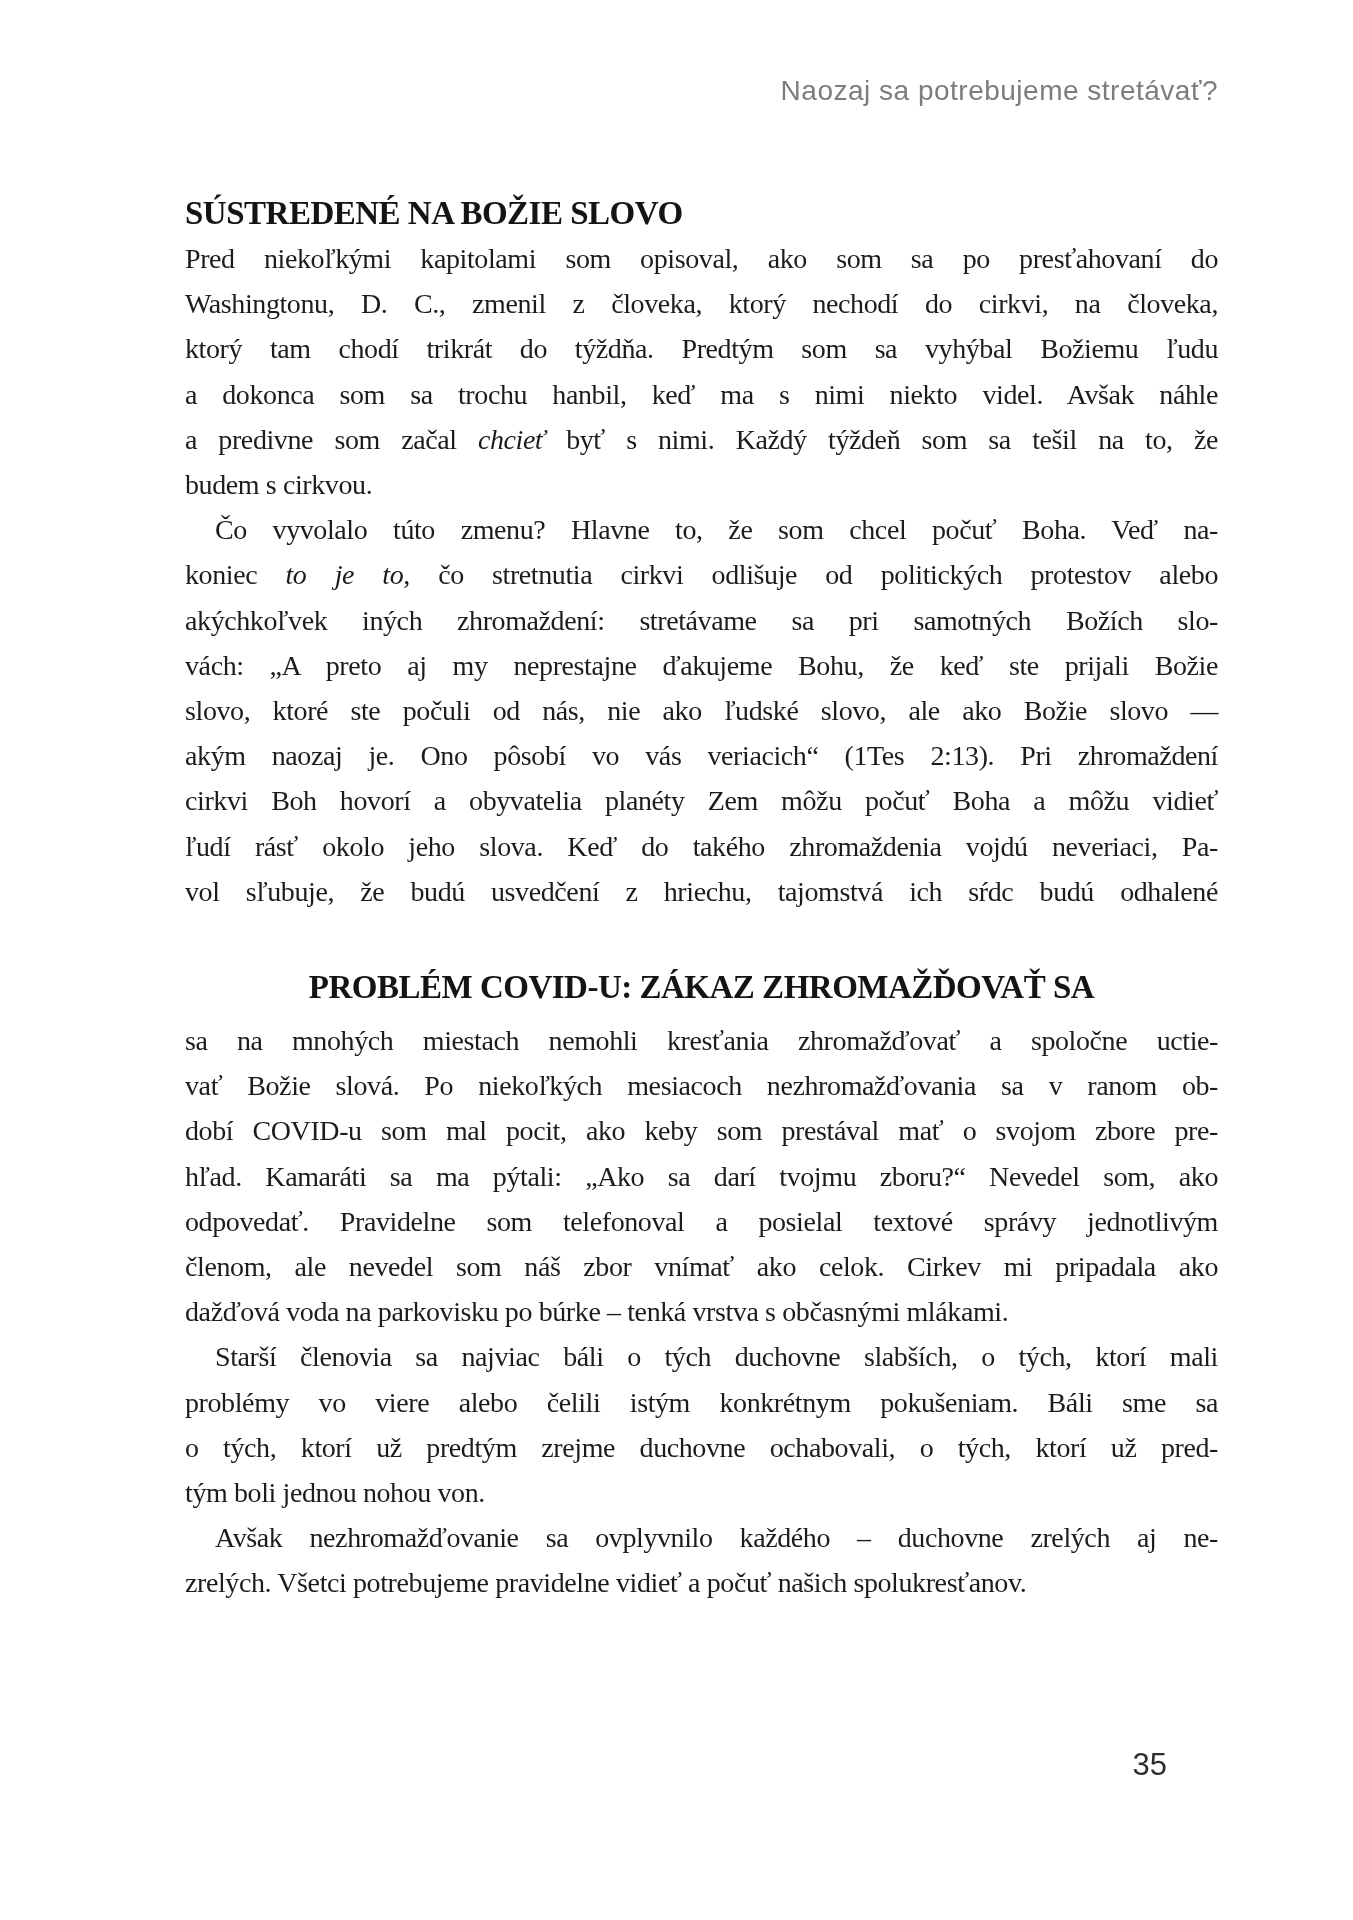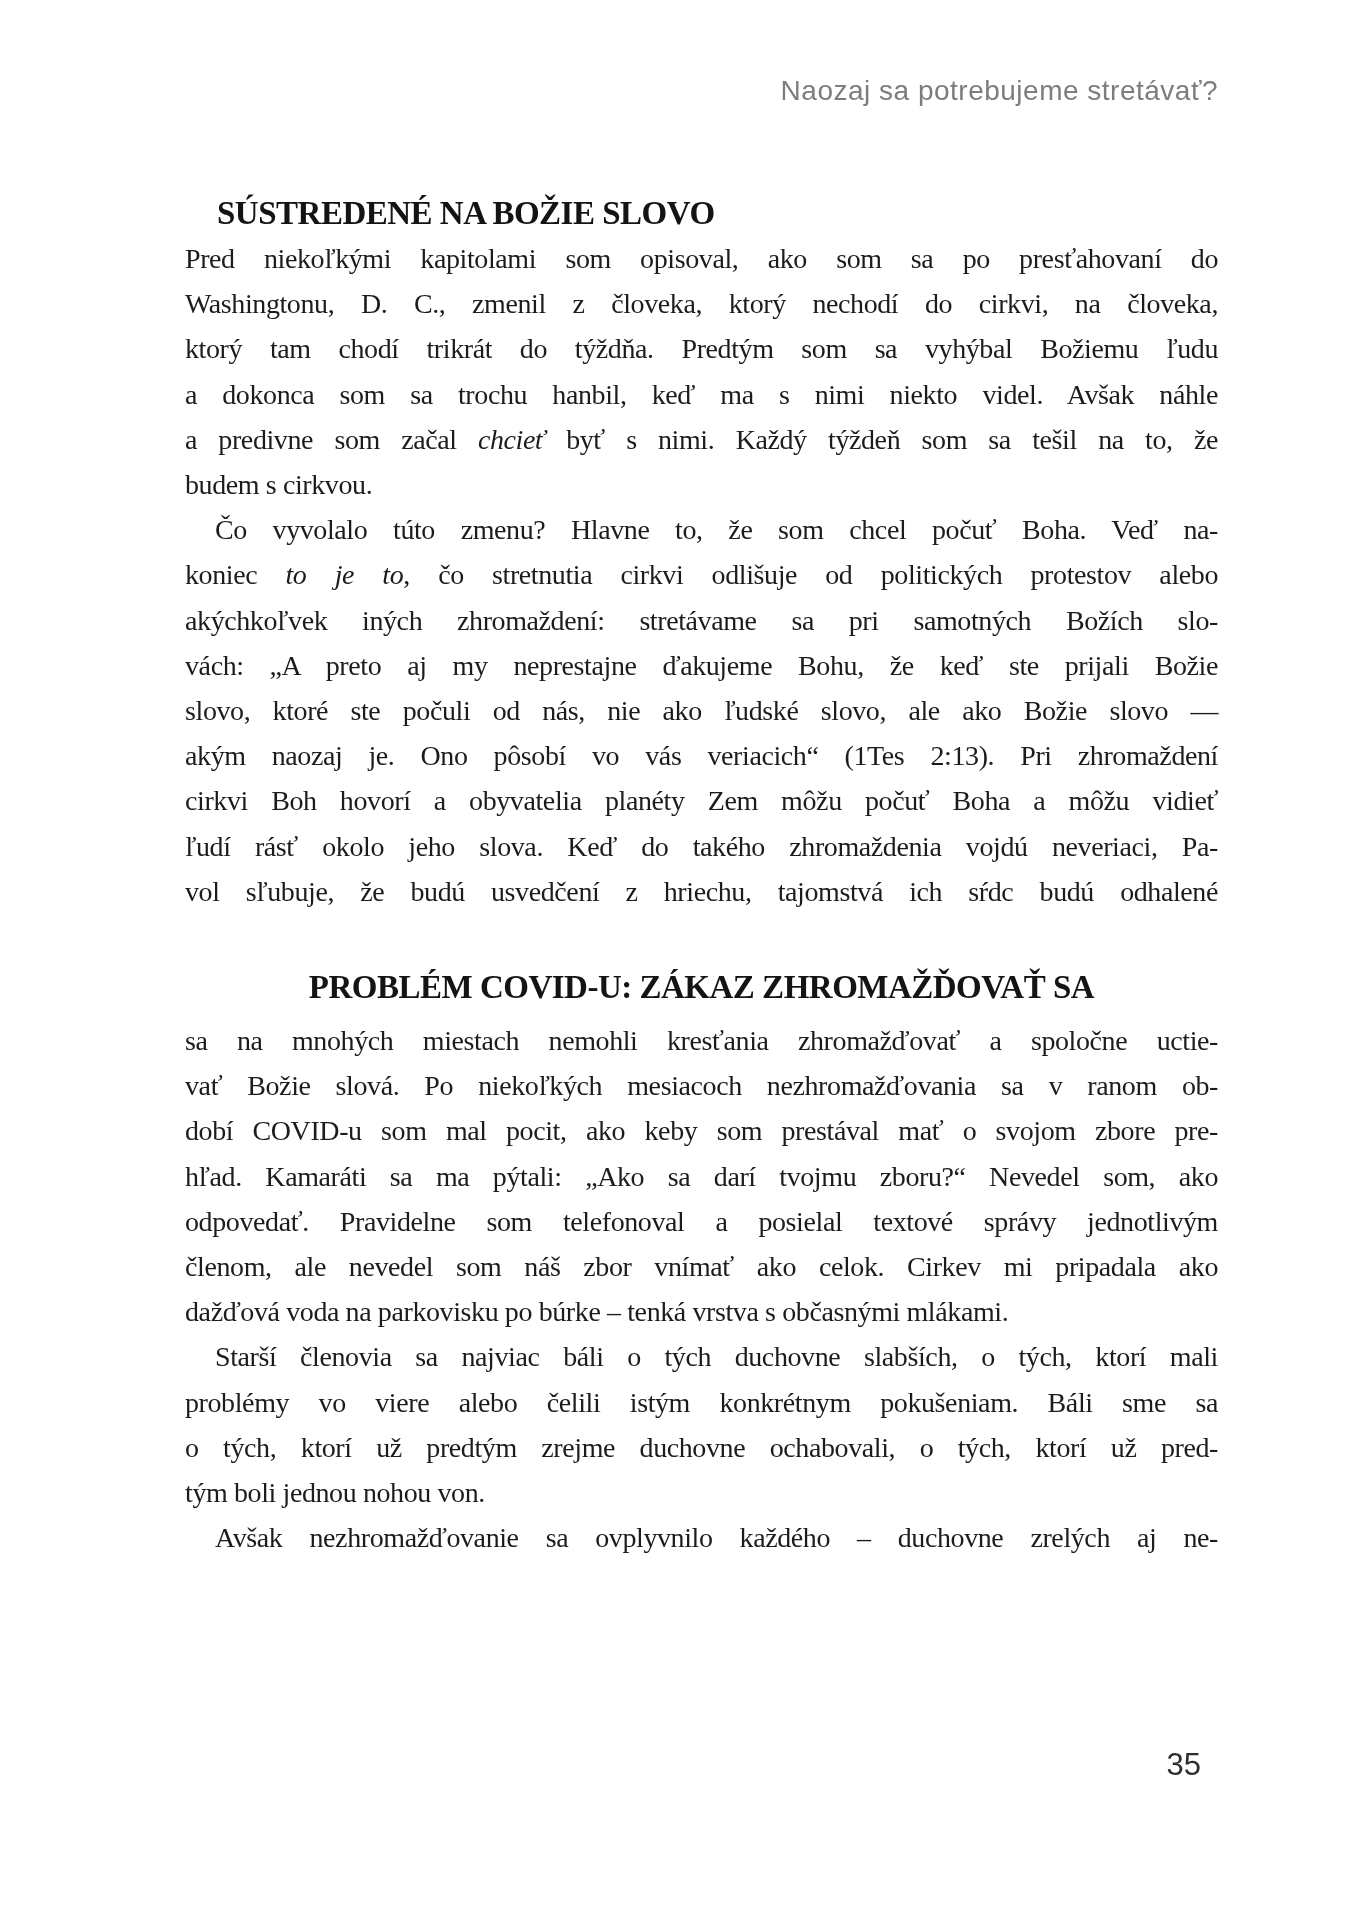--- a/index.html
+++ b/index.html
@@ -2,21 +2,20 @@
 <html><head>
 <meta charset="utf-8">
 <style>
   html,body { margin:0; padding:0; background:#ffffff; }
   .page {
     position:relative;
     width:1302px; height:1920px;
     background:#ffffff;
     overflow:hidden;
     font-family:"Liberation Serif","DejaVu Serif",serif;
-    padding-left:34px;
   }
   .textblock {
     position:absolute;
     left:185px; top:0;
     width:1033px;
     padding-top:74px;
   }
   .running-header {
     text-align:right;
     font-family:"Liberation Sans","DejaVu Sans",sans-serif;
@@ -28,21 +27,21 @@
   }
   .section-heading {
     margin:0;
     font-family:"Liberation Serif","DejaVu Serif",serif;
     font-weight:700;
     font-size:33px;
     line-height:46px;
     letter-spacing:-0.5px;
     color:#141414;
   }
-  .section:first-of-type .section-heading { margin-top:82px;margin-left:32px; }
+  .section:first-of-type .section-heading { margin-top:82px; }
   .section + .section .section-heading { margin-top:50px; margin-bottom:8px;text-align:center; }
   .para { margin:0; }
   .line {
     font-size:28px;
     line-height:45.2px;
     letter-spacing:-0.4px;
     color:#1c1c1c;
     text-align:justify;
     text-align-last:justify;
     white-space:normal;
@@ -101,18 +100,19 @@
             <div class="line last">dažďová voda na parkovisku po búrke – tenká vrstva s občasnými mlákami.</div>
           </div>
           <div class="para indent">
             <div class="line first">Starší členovia sa najviac báli o tých duchovne slabších, o tých, ktorí mali</div>
             <div class="line">problémy vo viere alebo čelili istým konkrétnym pokušeniam. Báli sme sa</div>
             <div class="line">o tých, ktorí už predtým zrejme duchovne ochabovali, o tých, ktorí už pred-</div>
             <div class="line last">tým boli jednou nohou von.</div>
           </div>
           <div class="para indent">
             <div class="line first">Avšak nezhromažďovanie sa ovplyvnilo každého – duchovne zrelých aj ne-</div>
+            <div class="line last">zrelých. Všetci potrebujeme pravidelne vidieť a počuť našich spolukresťanov.</div>
           </div>
         </div>
       </div>
   </div>
   <div class="page-number">35</div>
 </div>
 
 </body></html>

